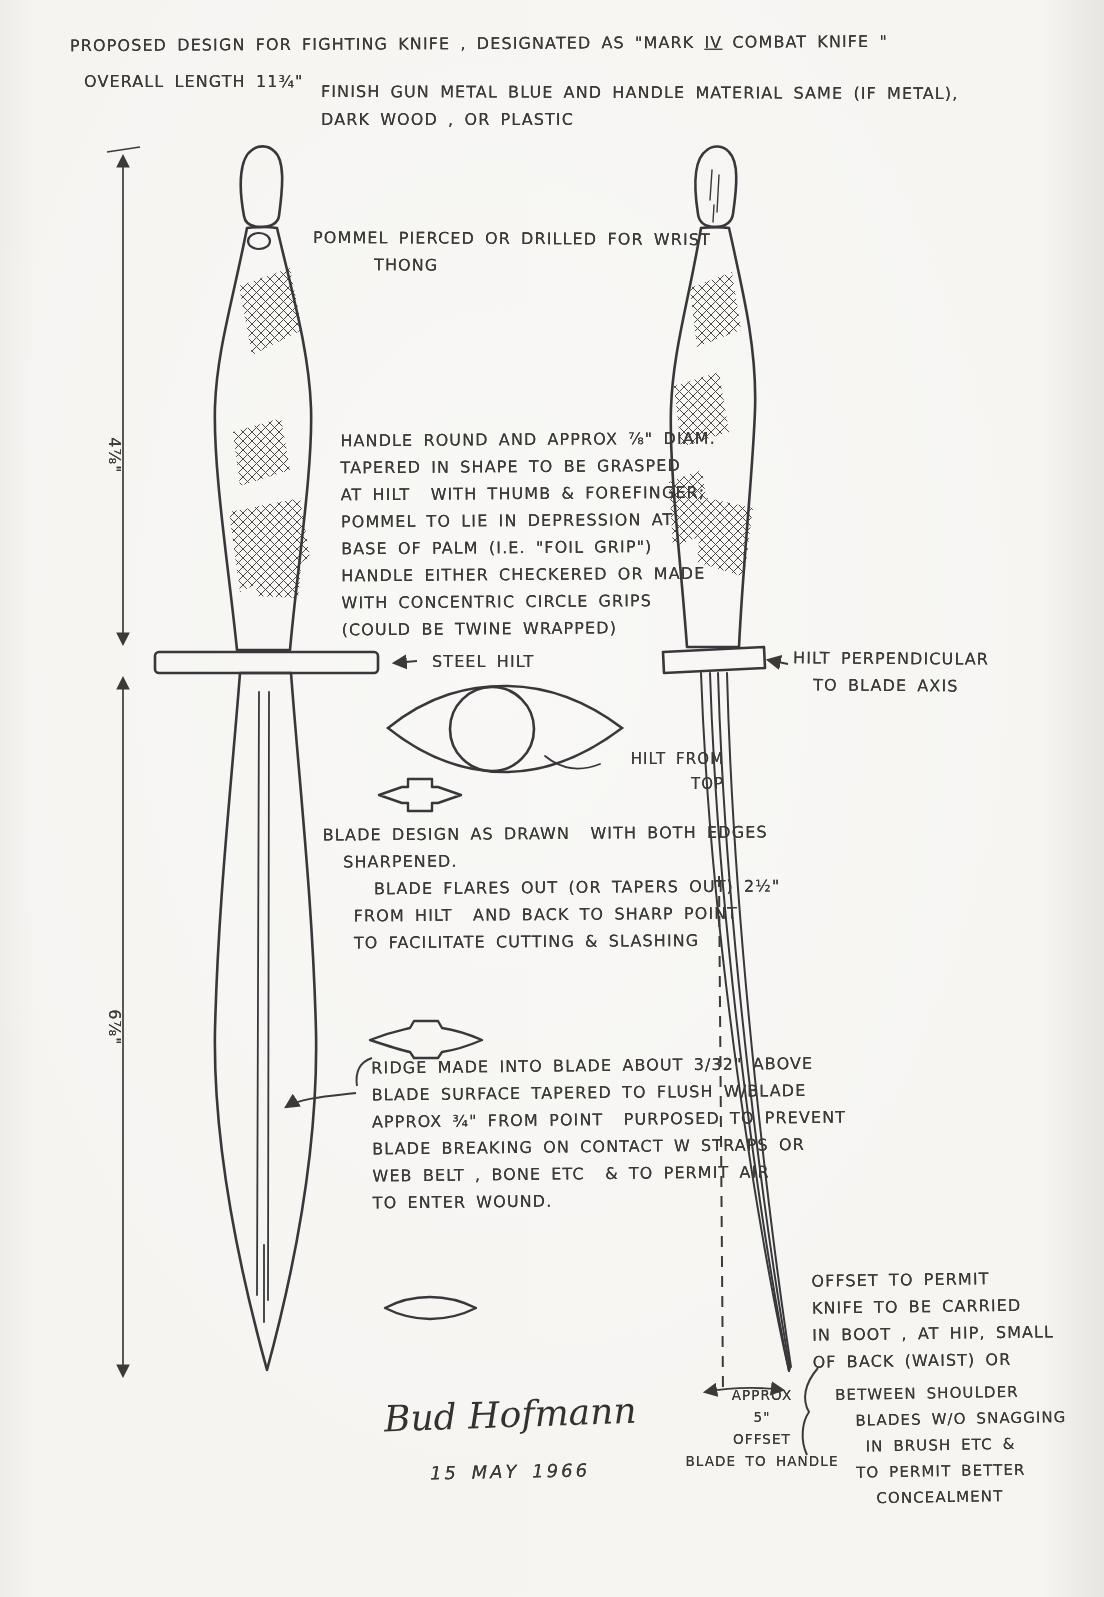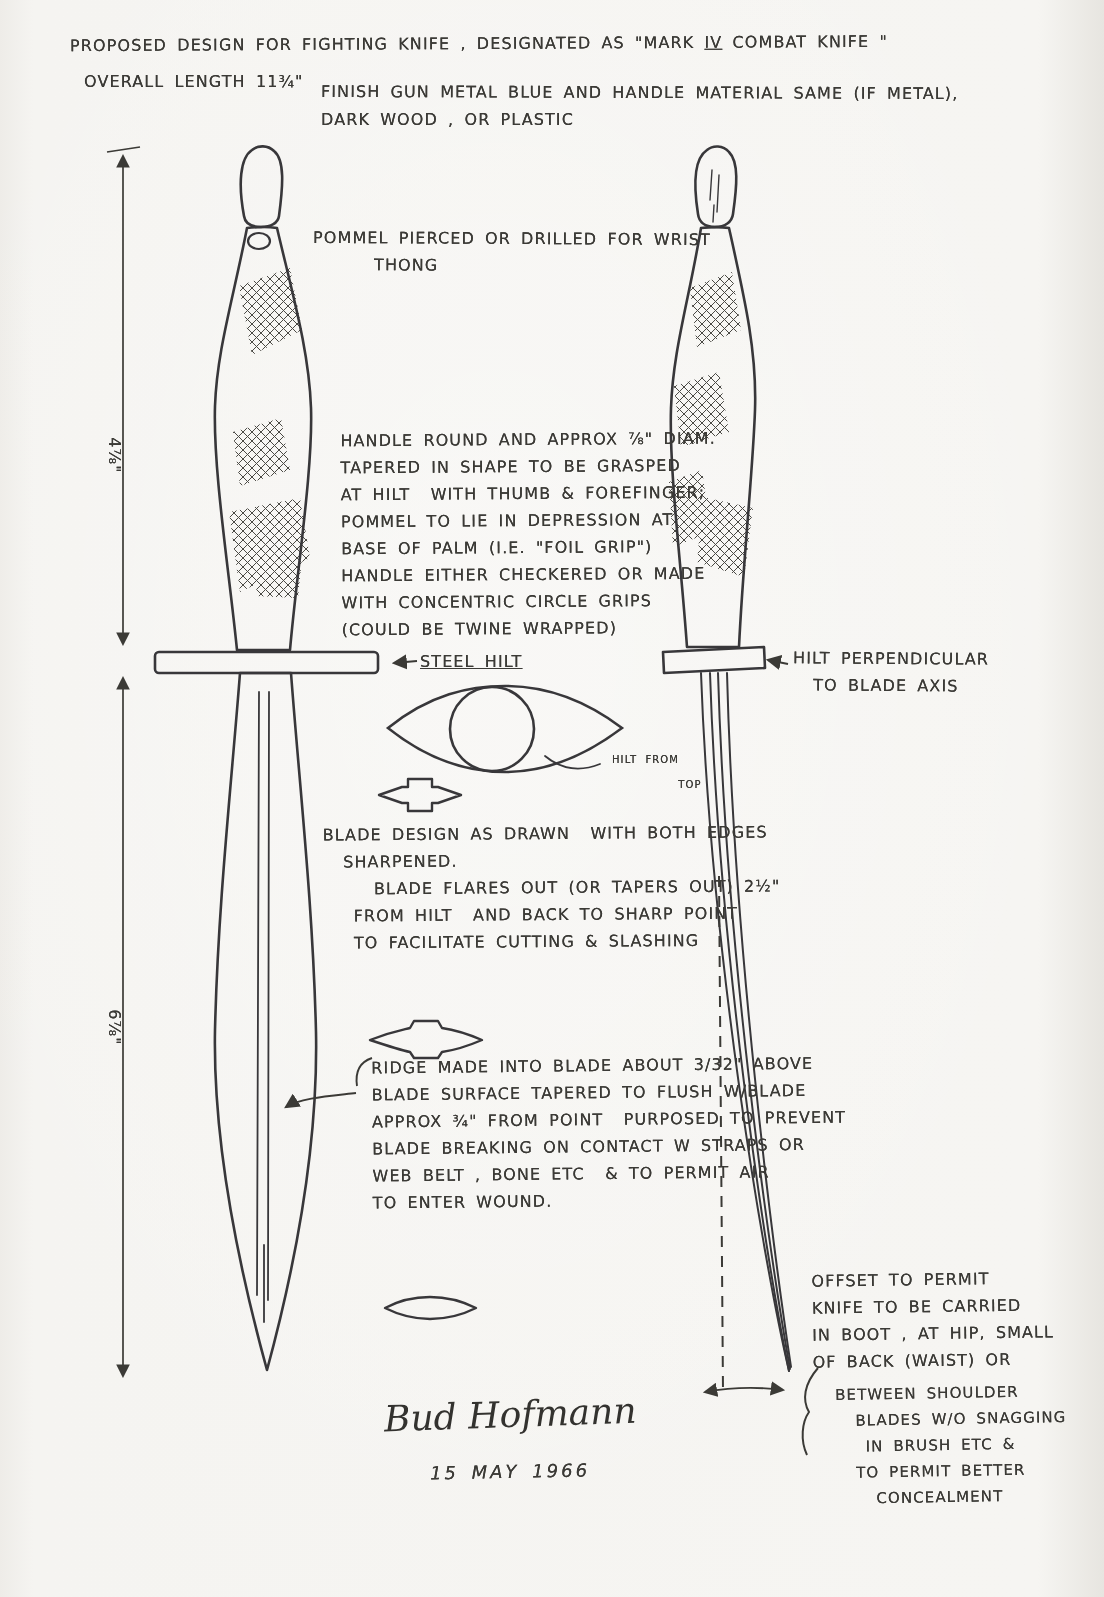--- a/index.html
+++ b/index.html
@@ -130,26 +130,26 @@
 
   <div class="hand" style="left:341px;top:426px;transform:rotate(-0.4deg);">HANDLE ROUND AND APPROX ⅞" DIAM.
 TAPERED IN SHAPE TO BE GRASPED
 AT HILT  WITH THUMB &amp; FOREFINGER;
 POMMEL TO LIE IN DEPRESSION AT
 BASE OF PALM (I.E. "FOIL GRIP")
 HANDLE EITHER CHECKERED OR MADE
 WITH CONCENTRIC CIRCLE GRIPS
 (COULD BE TWINE WRAPPED)</div>
 
-  <div class="hand" style="left:420px;top:648px;text-decoration:underline;">STEEL HILT</div>
+  <div class="hand" style="left:432px;top:648px;">STEEL HILT</div>
 
   <div class="hand" style="left:793px;top:645px;transform:rotate(0.4deg);">HILT PERPENDICULAR
   TO BLADE AXIS</div>
 
-  <div class="hand" style="left:612px;top:747px;font-size:10px;line-height:25px;">HILT FROM
+  <div class="hand" style="left:612px;top:747px;font-size:15px;line-height:25px;text-align:right;">HILT FROM
         TOP</div>
 
   <div class="hand" style="left:323px;top:820px;transform:rotate(-0.4deg);">BLADE DESIGN AS DRAWN  WITH BOTH EDGES
   SHARPENED.
      BLADE FLARES OUT (OR TAPERS OUT) 2½"
    FROM HILT  AND BACK TO SHARP POINT
    TO FACILITATE CUTTING &amp; SLASHING</div>
 
   <div class="hand" style="left:372px;top:1052px;transform:rotate(-0.6deg);">RIDGE MADE INTO BLADE ABOUT 3/32" ABOVE
 BLADE SURFACE TAPERED TO FLUSH W/BLADE
@@ -162,17 +162,21 @@
 KNIFE TO BE CARRIED
 IN BOOT , AT HIP, SMALL
 OF BACK (WAIST) OR</div>
 
   <div class="hand" style="left:836px;top:1380px;font-size:15px;line-height:26px;transform:rotate(-1deg);">BETWEEN SHOULDER
   BLADES W/O SNAGGING
    IN BRUSH ETC &amp;
   TO PERMIT BETTER
     CONCEALMENT</div>
 
+  <div class="hand small" style="left:672px;top:1384px;width:180px;text-align:center;">APPROX
+5"
+OFFSET
+BLADE TO HANDLE</div>
 
   <div class="sig" style="left:384px;top:1394px;font-size:36px;transform:rotate(-2deg);">Bud Hofmann</div>
   <div class="hand" style="left:430px;top:1458px;font-style:italic;font-size:18px;letter-spacing:3px;transform:rotate(-1deg);">15 MAY 1966</div>
 
 </div>
 
 </body></html>

